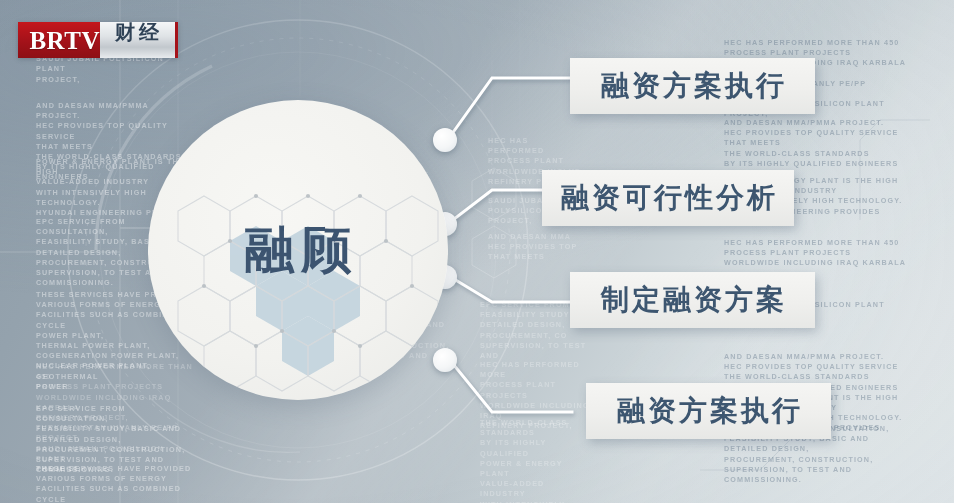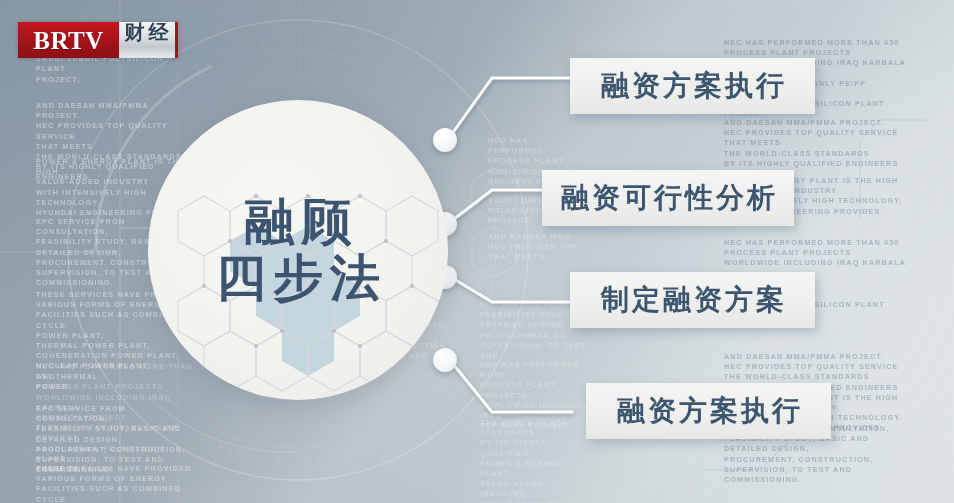--- a/index.html
+++ b/index.html
@@ -94,23 +94,23 @@
 
   
   .logo {
     position: absolute;
     left: 18px; top: 22px;
     width: 160px; height: 36px;
     display: flex;
     box-shadow: 0 1px 5px rgba(40,55,70,0.30);
   }
   .logo-red {
-    width: 101px; height: 100%;
+    width: 82px; height: 100%;
     background: linear-gradient(180deg, #c4161c 0%, #a5121a 52%, #8d0f15 100%);
-    display: flex; align-items: center; justify-content: center;
+    display: flex; align-items: center; justify-content: flex-end;
   }
   .logo-red span {
     color: #ffffff;
     font-family: "Liberation Serif", "DejaVu Serif", serif;
     font-weight: bold;
     font-size: 25px;
     letter-spacing: 0.5px;
     line-height: 1;
     text-shadow: 0 1px 1px rgba(0,0,0,0.25);
   }
@@ -425,21 +425,20 @@
           <circle cx="56" cy="186" r="2.1"></circle>
             <circle cx="264" cy="186" r="2.1"></circle>
           <circle cx="108" cy="246" r="2.1"></circle>
             <circle cx="212" cy="246" r="2.1"></circle>
           <circle cx="134" cy="231" r="2.1"></circle>
             <circle cx="186" cy="231" r="2.1"></circle>
         </g>
       </svg>
       <div class="center-title">
         <div class="l1">融顾</div>
-        <div class="l2">四步法</div>
       </div>
     </div>
   </div>
 
   <div class="step-box sb1">
     <span>融资方案执行</span>
   </div>
   <div class="step-box sb2">
     <span>融资可行性分析</span>
   </div>

